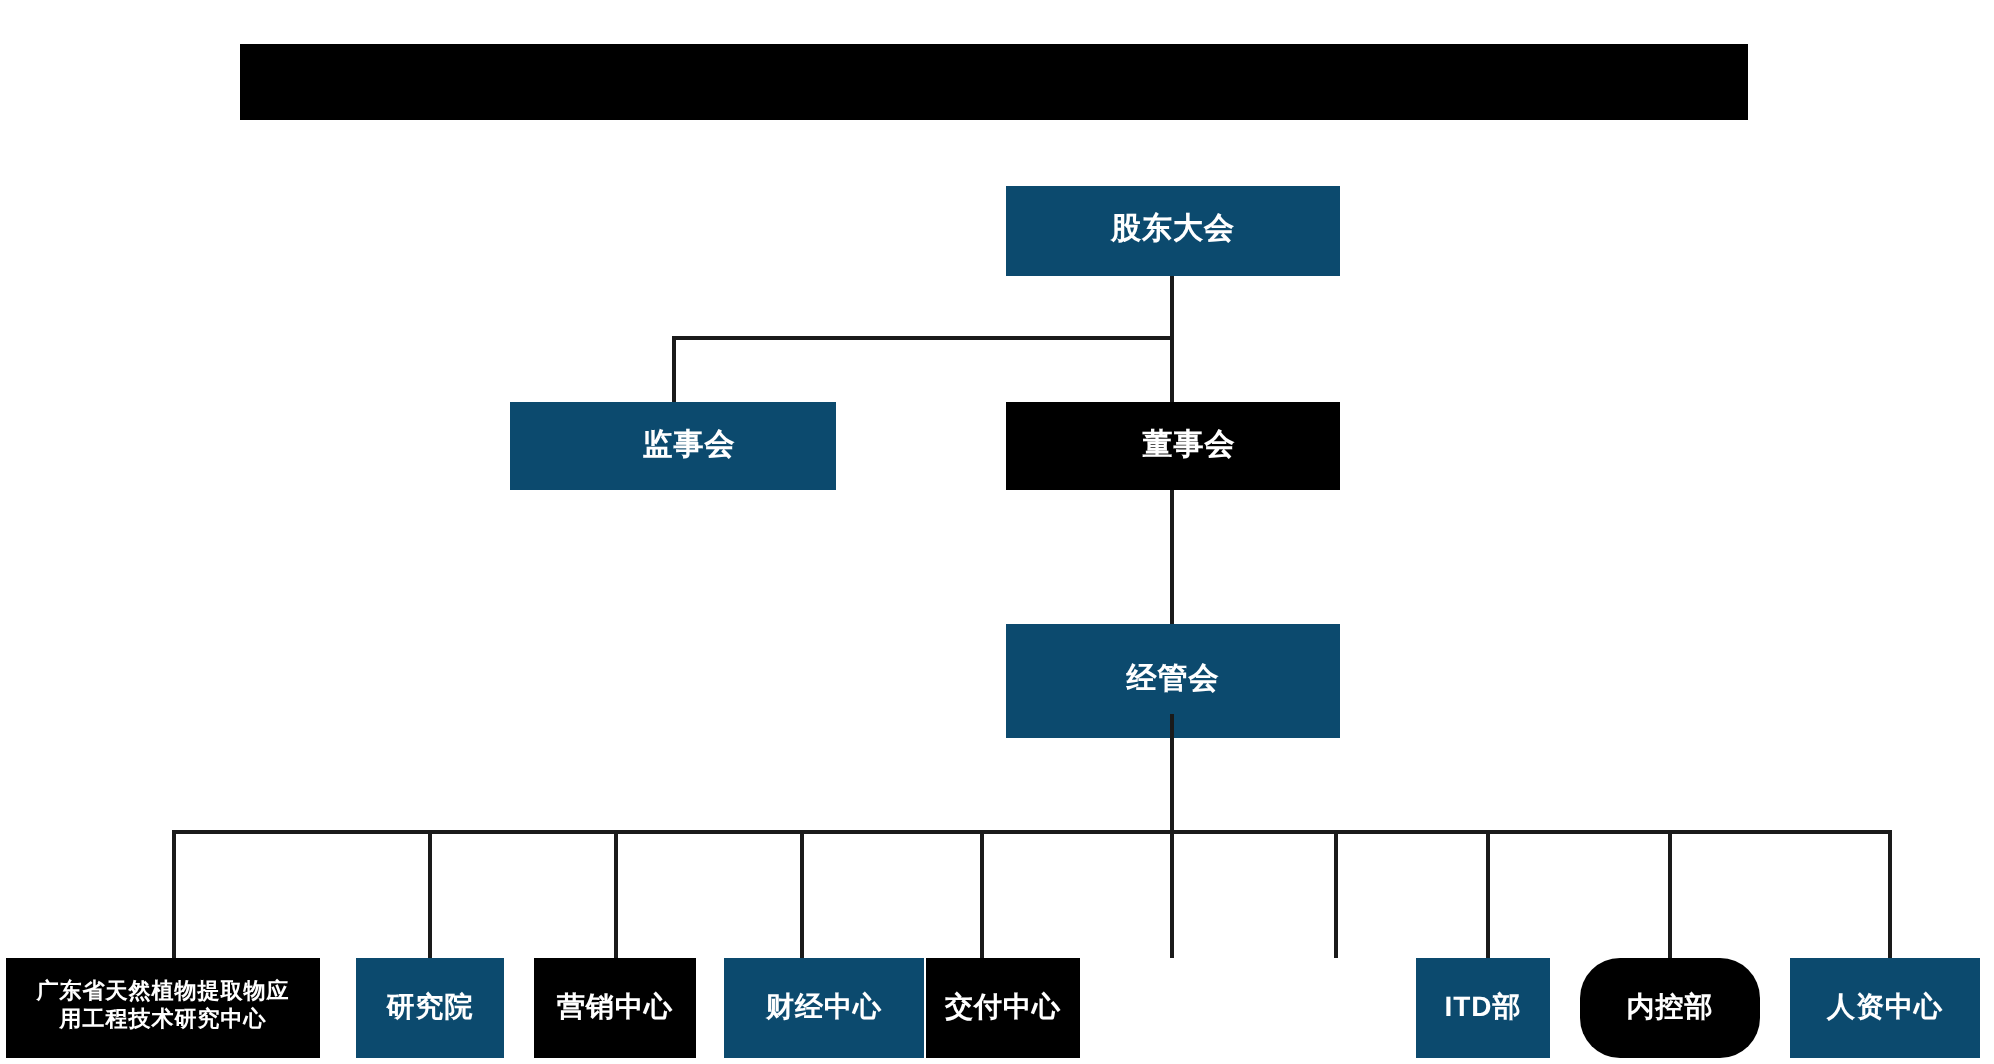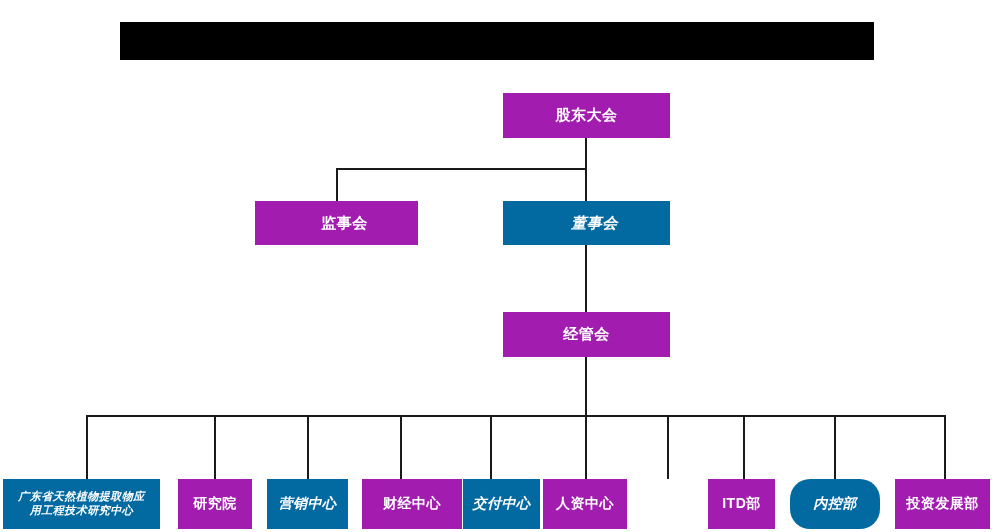--- a/index.html
+++ b/index.html
@@ -43,22 +43,22 @@
     display: flex;
     align-items: center;
     justify-content: center;
     text-align: center;
     color: #ffffff;
     font-weight: bold;
     line-height: 1.25;
     letter-spacing: 0.5px;
     user-select: none;
   }
-  .node.dark  { background: #a21caf; }
-  .node.light { background: #0369a1; font-style: italic; }
+  .node.dark  { background: #0c4a6e; }
+  .node.light { background: #000000; }
 
   .node.lvl1 { font-size: 15px; }
   .node.lvl2 { font-size: 15px; padding-left: 16px; }
   .node.lvl3 { font-size: 15px; }
   .node.lvl4 { font-size: 14px; }
   .node.lvl4.small { font-size: 11px; padding: 0 5px; }
 
   .node-label { display: block; }
 </style>
 </head>
@@ -83,21 +83,21 @@
   <div class="node dark lvl2" style="left:255px; top:201px; width:163px; height:44px;">
     <span class="node-label">监事会</span>
   </div>
 
   <div class="node light lvl2" style="left:503px; top:201px; width:167px; height:44px;">
     <span class="node-label">董事会</span>
   </div>
 
   <div class="line v" style="left:585px; top:245px; height:67px;"></div>
 
-  <div class="node dark lvl3" style="left:503px; top:312px; width:167px; height:45px;">
+  <div class="node dark lvl3" style="left:503px; top:312px; width:167px; height:57px;">
     <span class="node-label">经管会</span>
   </div>
 
   <div class="line v" style="left:585px; top:357px; height:59px;"></div>
 
   <div class="line h" style="left:86px; top:415px; width:860px;"></div>
 
   <div class="line v" style="left:86px;  top:415px; height:64px;"></div>
   <div class="line v" style="left:214px; top:415px; height:64px;"></div>
   <div class="line v" style="left:307px; top:415px; height:64px;"></div>
@@ -123,30 +123,27 @@
   </div>
 
   <div class="node dark lvl4" style="left:362px; top:479px; width:100px; height:50px;">
     <span class="node-label">财经中心</span>
   </div>
 
   <div class="node light lvl4" style="left:453px; top:479px; width:77px; height:50px;margin-left:10px;">
     <span class="node-label">交付中心</span>
   </div>
 
-  <div class="node dark lvl4" style="left:543px; top:479px; width:84px; height:50px;">
-    <span class="node-label">人资中心</span>
-  </div>
 
 
   <div class="node dark lvl4" style="left:708px; top:479px; width:67px; height:50px;">
     <span class="node-label">ITD部</span>
   </div>
 
   <div class="node light lvl4" style="left:790px; top:479px; width:90px; height:50px;border-radius:20px;">
     <span class="node-label">内控部</span>
   </div>
 
   <div class="node dark lvl4" style="left:895px; top:479px; width:95px; height:50px;">
-    <span class="node-label">投资发展部</span>
+    <span class="node-label">人资中心</span>
   </div>
 
 </div>
 
 </body></html>

